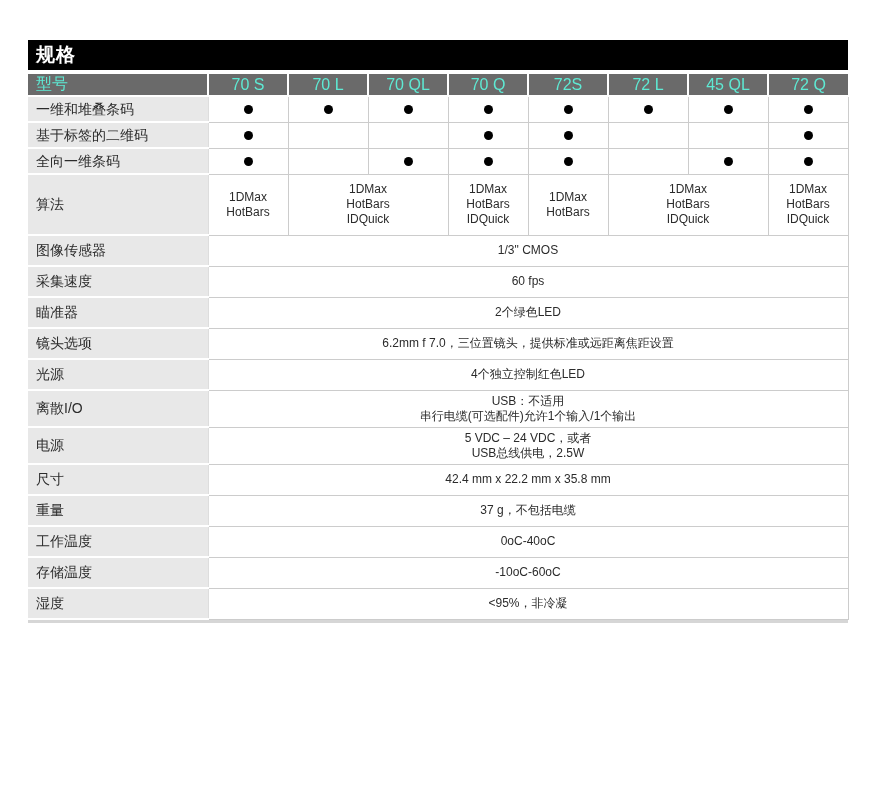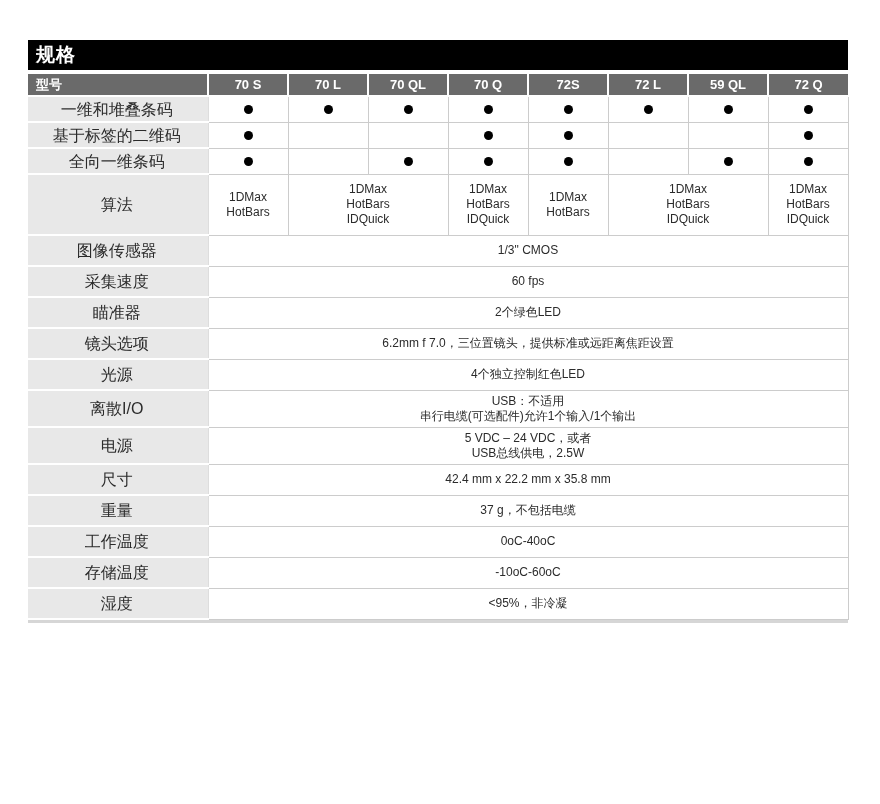--- a/index.html
+++ b/index.html
@@ -40,23 +40,23 @@
   }
   .spec-wrap {
     width: 820px;
     border-bottom: 3px solid #d6d6d6;
   }
   col.c-label { width: 180px; }
   col.c-model { width: 80px; }
 
   table.spec th {
     background: #6a6a6a;
-    color: #ffffff;
-    font-weight: bold;
-    font-size: 13px;
+    color: #5eead4;
+    font-weight: normal;
+    font-size: 16px;
     height: 21px;
     border: 2px solid #ffffff;
     padding: 0;
     text-align: center;
   }
   table.spec th.h-label {
     text-align: left;
     padding-left: 8px;
     border-left: none;
   }
@@ -64,24 +64,24 @@
 
   table.spec td {
     font-size: 12px;
     line-height: 15px;
     height: 23px;
     padding: 3px 4px;
     box-sizing: content-box;
   }
   table.spec td.label {
     background: #e8e8e8;
-    text-align: center;
+    text-align: left;
     padding-left: 8px;
     padding-right: 10px;
-    font-size: 16px;
+    font-size: 14px;
     border-top: 2px solid #ffffff;
     border-bottom: 2px solid #ffffff;
     border-left: none;
     border-right: 1px solid #dddddd;
   }
   table.spec td.value {
     background: #ffffff;
     text-align: center;
     border: 1px solid #cccccc;
     white-space: pre-line;
@@ -119,21 +119,21 @@
       </colgroup>
       <thead>
         <tr>
           <th class="h-label">型号</th>
         <th>70 S</th>
             <th>70 L</th>
             <th>70 QL</th>
             <th>70 Q</th>
             <th>72S</th>
             <th>72 L</th>
-            <th>59 QL</th>
+            <th>45 QL</th>
             <th>72 Q</th>
           </tr>
       </thead>
       <tbody>
           <tr class="dot-row">
             <td class="label">一维和堆叠条码</td>
             <td class="value"><span class="dot"></span></td>
             <td class="value"><span class="dot"></span></td>
             <td class="value"><span class="dot"></span></td>
             <td class="value"><span class="dot"></span></td>

